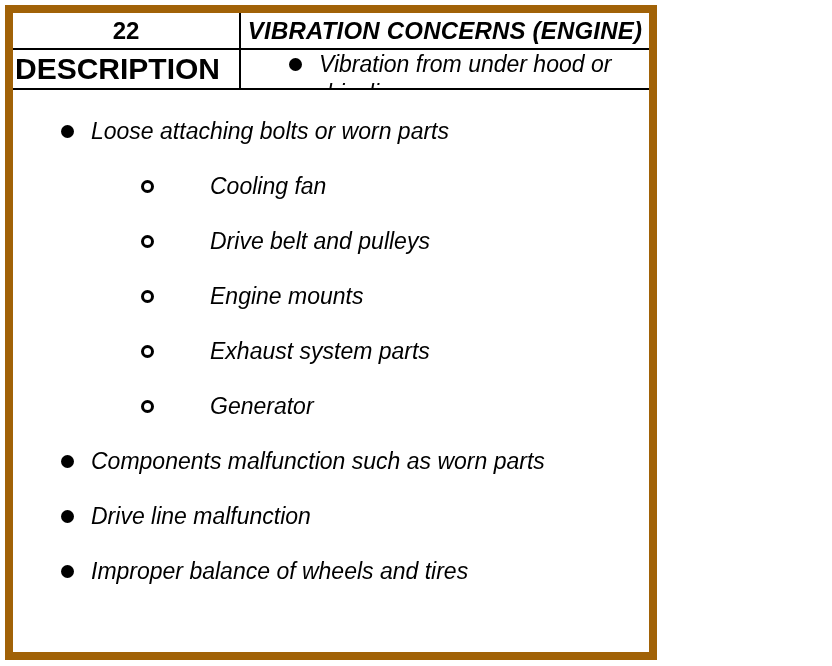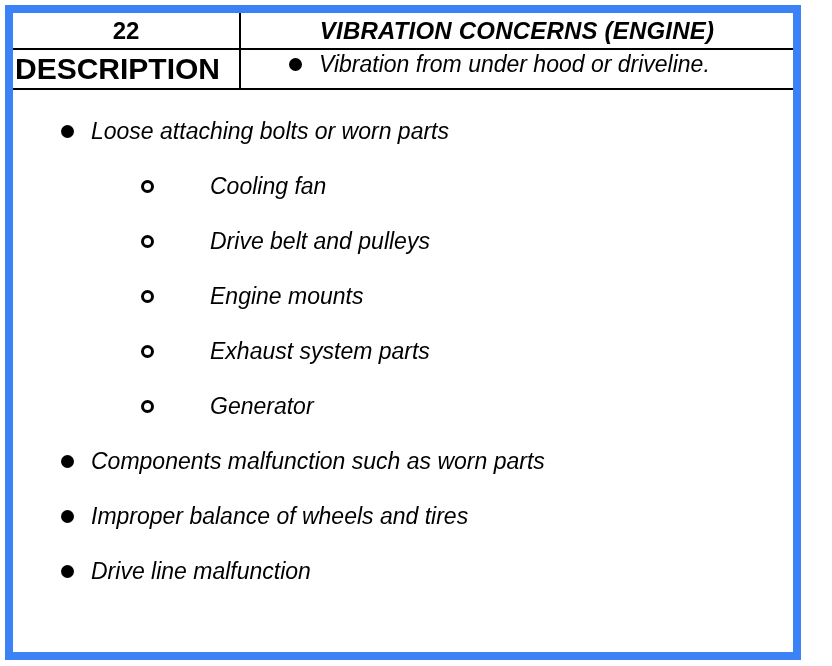--- a/index.html
+++ b/index.html
@@ -11,22 +11,22 @@
     overflow: hidden;
   }
   .page {
     position: relative;
     width: 832px; height: 666px;
     background: #ffffff;
   }
   .dtable {
     position: absolute;
     left: 5px; top: 5px;
-    width: 796px; height: 655px;
-    border: 8px solid #3b82f6;
+    width: 652px; height: 655px;
+    border: 8px solid #a16207;
     background: #ffffff;
     display: flex;
     flex-direction: column;
   }
   .row { display: flex; width: 100%; }
   .header-row { height: 37px; border-bottom: 2px solid #000000; flex-shrink: 0; }
   .desc-row   { height: 40px; border-bottom: 2px solid #000000; flex-shrink: 0; }
   .cause-row  { flex: 1; overflow: hidden; }
   .left-cell {
     width: 228px;
@@ -127,23 +127,23 @@
           <div class="item level2">
             <span class="bullet-open"></span>
             <span class="item-text">Generator</span>
           </div>
           <div class="item level1">
             <span class="bullet-filled"></span>
             <span class="item-text">Components malfunction such as worn parts</span>
           </div>
           <div class="item level1">
             <span class="bullet-filled"></span>
-            <span class="item-text">Improper balance of wheels and tires</span>
+            <span class="item-text">Drive line malfunction</span>
           </div>
           <div class="item level1">
             <span class="bullet-filled"></span>
-            <span class="item-text">Drive line malfunction</span>
+            <span class="item-text">Improper balance of wheels and tires</span>
           </div>
         </div>
     </div>
 
   </div>
 </div>
 
 </body></html>

